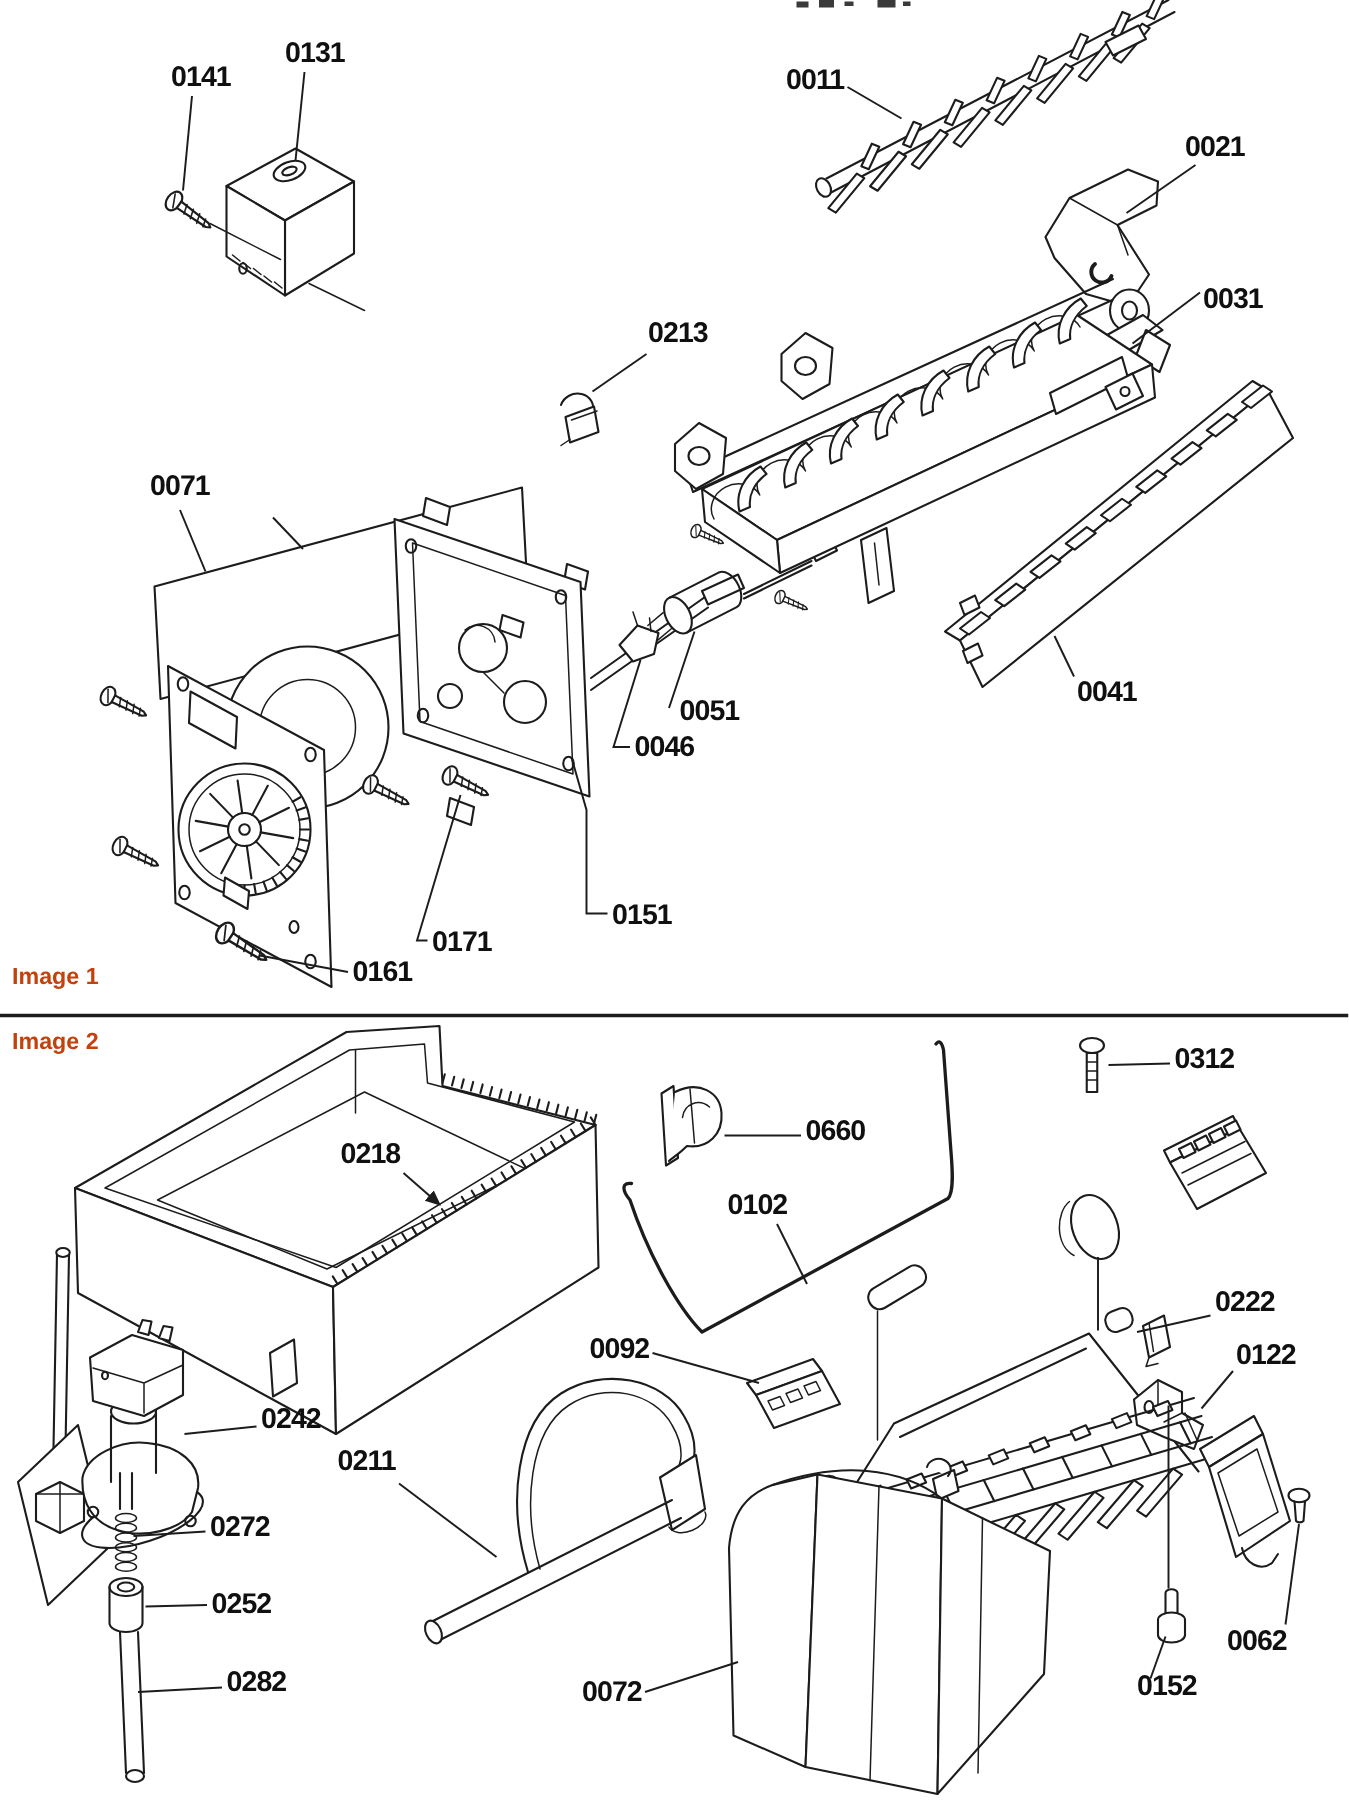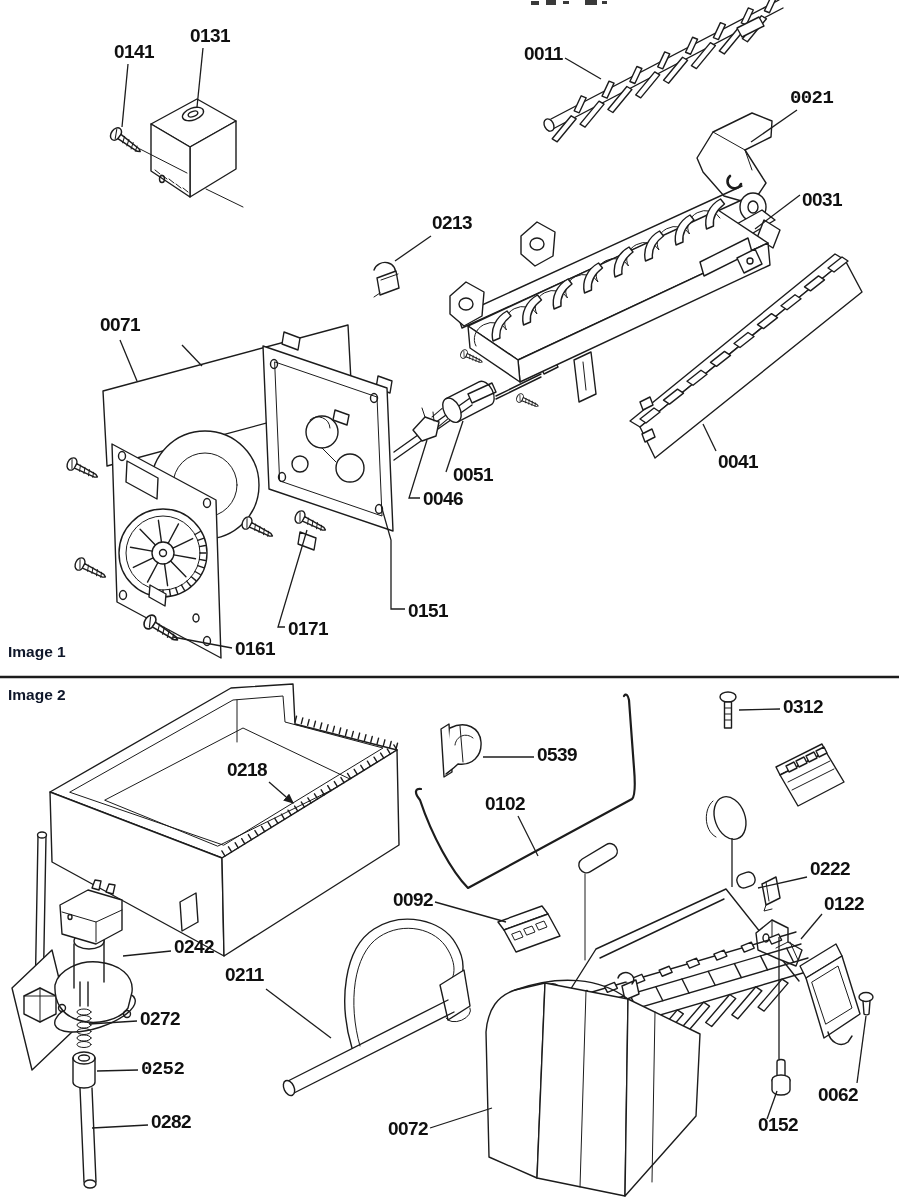--- a/index.html
+++ b/index.html
@@ -7,21 +7,21 @@
          font-family:"Liberation Sans",sans-serif;}
   #stage svg{position:absolute;left:0;top:0;}
   #art *{stroke:#1c1c1c;stroke-width:1.4;fill:none;stroke-linecap:round;stroke-linejoin:round;}
   #art .wf{fill:#ffffff;}
   #art .thin{stroke-width:1;}
   #art .wire{stroke-width:2.2;}
   #art .frag{fill:#3a3a3a;stroke:none;}
   #leaders polyline{stroke:#1c1c1c;stroke-width:1.3;fill:none;}
   .callout{position:absolute;font-weight:bold;font-size:19px;line-height:1;color:#101010;
            letter-spacing:-0.6px;white-space:nowrap;}
-  .caption{position:absolute;font-weight:bold;font-size:15.5px;line-height:1;color:#0f172a;}
+  .caption{position:absolute;font-weight:bold;font-size:15.5px;line-height:1;color:#c2410c;}
 </style>
 </head>
 <body>
 
 <div id="stage">
 
   <svg id="art" width="899" height="1200" viewBox="0 0 899 1200">
     <defs>
       <g id="scr">
         <ellipse cx="0" cy="0" rx="4.5" ry="6.5" class="wf"></ellipse>
@@ -498,41 +498,41 @@
         <polyline points="767,1119 777,1091"></polyline>
         <polyline points="779,937 779,1059"></polyline>
         <polyline points="857,1083 866,1016"></polyline>
       </g>
   </svg>
 
   <div id="callouts">
       <div class="callout" style="left: 114px; top: 42px;">0141</div>
       <div class="callout" style="left: 190px; top: 26px;">0131</div>
       <div class="callout" style="left: 524px; top: 44px;">0011</div>
-      <div class="callout" style="left: 790px; top: 89px; font-family: Liberation Mono, monospace;">0021</div>
+      <div class="callout" style="left: 790px; top: 89px;">0021</div>
       <div class="callout" style="left: 802px; top: 190px;">0031</div>
       <div class="callout" style="left: 432px; top: 213px;">0213</div>
       <div class="callout" style="left: 100px; top: 315px; text-align: right;">0071</div>
       <div class="callout" style="left: 453px; top: 465px;">0051</div>
       <div class="callout" style="left: 423px; top: 489px;">0046</div>
       <div class="callout" style="left: 718px; top: 452px;">0041</div>
       <div class="callout" style="left: 408px; top: 601px;">0151</div>
       <div class="callout" style="left: 288px; top: 619px;">0171</div>
       <div class="callout" style="left: 235px; top: 639px;">0161</div>
       <div class="callout" style="left: 783px; top: 697px;">0312</div>
-      <div class="callout" style="left: 537px; top: 745px;">0539</div>
+      <div class="callout" style="left: 537px; top: 745px;">0660</div>
       <div class="callout" style="left: 227px; top: 760px;">0218</div>
       <div class="callout" style="left: 485px; top: 794px;">0102</div>
       <div class="callout" style="left: 393px; top: 890px;">0092</div>
       <div class="callout" style="left: 810px; top: 859px;">0222</div>
       <div class="callout" style="left: 824px; top: 894px;">0122</div>
       <div class="callout" style="left: 174px; top: 937px;">0242</div>
       <div class="callout" style="left: 225px; top: 965px;">0211</div>
       <div class="callout" style="left: 140px; top: 1009px;">0272</div>
-      <div class="callout" style="left: 141px; top: 1060px; font-family: Liberation Mono, monospace;">0252</div>
+      <div class="callout" style="left: 141px; top: 1060px;">0252</div>
       <div class="callout" style="left: 151px; top: 1112px;">0282</div>
       <div class="callout" style="left: 388px; top: 1119px;">0072</div>
       <div class="callout" style="left: 758px; top: 1115px;">0152</div>
       <div class="callout" style="left: 818px; top: 1085px;">0062</div>
     </div>
 
   <div class="caption" style="left:8px;top:644px;">Image 1</div>
   <div class="caption" style="left:8px;top:687px;">Image 2</div>
 </div>
 

